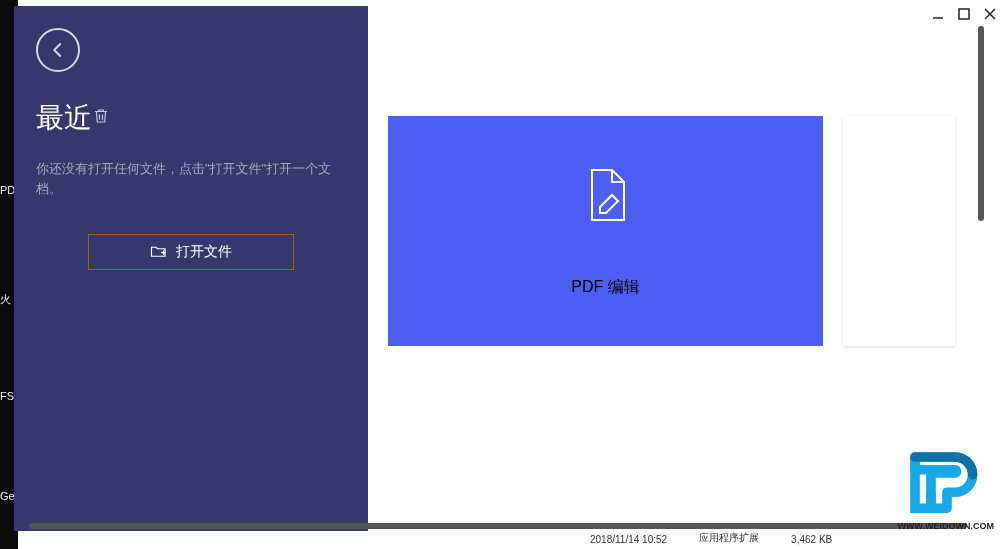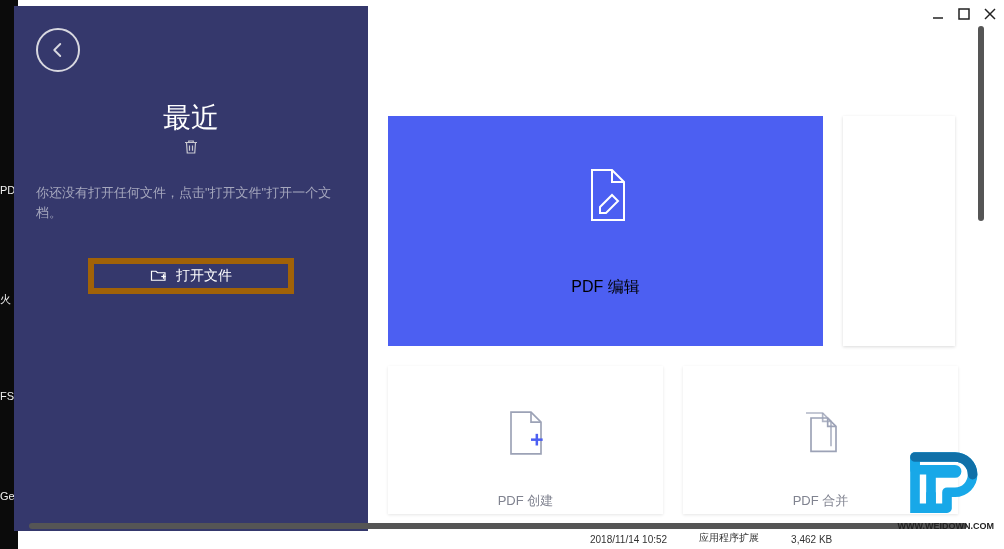--- a/index.html
+++ b/index.html
@@ -64,39 +64,38 @@
       border: 2px solid #d8d8e0;
       display: flex; align-items: center; justify-content: center;
       cursor: pointer;
       color: #d8d8e0;
       font-size: 22px;
     }
     .sidebar-header {
       margin-top: 27px;
       display: flex;
       align-items: center;
-      flex-direction: column;
     }
     .recent-title {
       font-size: 28px;
       font-weight: 400;
       color: #ffffff;
     }
     .trash-btn { color: #c8c8d0; cursor: pointer; }
     .recent-empty-msg {
       margin-top: 22px;
       color: #a5a7bd;
       font-size: 13px;
       line-height: 20px;
     }
     .open-btn {
       margin-top: 35px;
       width: 206px;
       height: 36px;
-      border: 6px solid #a16207;
+      border: 1px solid #a16207;
       display: flex;
       align-items: center;
       justify-content: center;
       gap: 8px;
       color: #ffffff;
       font-size: 14px;
       margin-left: auto; margin-right: auto;
       cursor: pointer;
     }
 
@@ -266,44 +265,20 @@
             <path d="M16 5h20l12 12v38H16z"></path>
             <path d="M36 5v12h12"></path>
             <path d="M24 42l12-12 6 6-12 12h-6z"></path>
           </svg>
         </span>
         <div class="big-tile-label">PDF 编辑</div>
       </div>
       <div class="side-tile"></div>
     </div>
 
-    <div class="tile-row2">
-      <div class="small-tile">
-        <span>
-          <svg width="50" height="50" viewBox="0 0 60 60" fill="none" stroke="#9ca2b6" stroke-width="2">
-            <path d="M12 5h24l12 12v38H12z"></path>
-            <path d="M36 5v12h12"></path>
-            <line x1="36" y1="38" x2="50" y2="38" stroke="#4c5ff2" stroke-width="3"></line>
-            <line x1="43" y1="31" x2="43" y2="45" stroke="#4c5ff2" stroke-width="3"></line>
-          </svg>
-        </span>
-        <div class="small-label">PDF 创建</div>
-      </div>
-      <div class="small-tile">
-        <span>
-          <svg width="50" height="50" viewBox="0 0 60 60" fill="none" stroke="#9ca2b6" stroke-width="2">
-            <path d="M18 12h20l10 10v30H18z"></path>
-            <path d="M38 12v10h10"></path>
-            <path d="M12 6h20l10 10v30" stroke-opacity="0.8"></path>
-            <path d="M32 6v10h10" stroke-opacity="0.8"></path>
-          </svg>
-        </span>
-        <div class="small-label">PDF 合并</div>
-      </div>
-    </div>
 
     <div class="scroll-track">
       <div class="scroll-thumb"></div>
     </div>
   </div>
 
   <div class="hscroll-thumb"></div>
 </div>
 
 <div class="browser-row">

